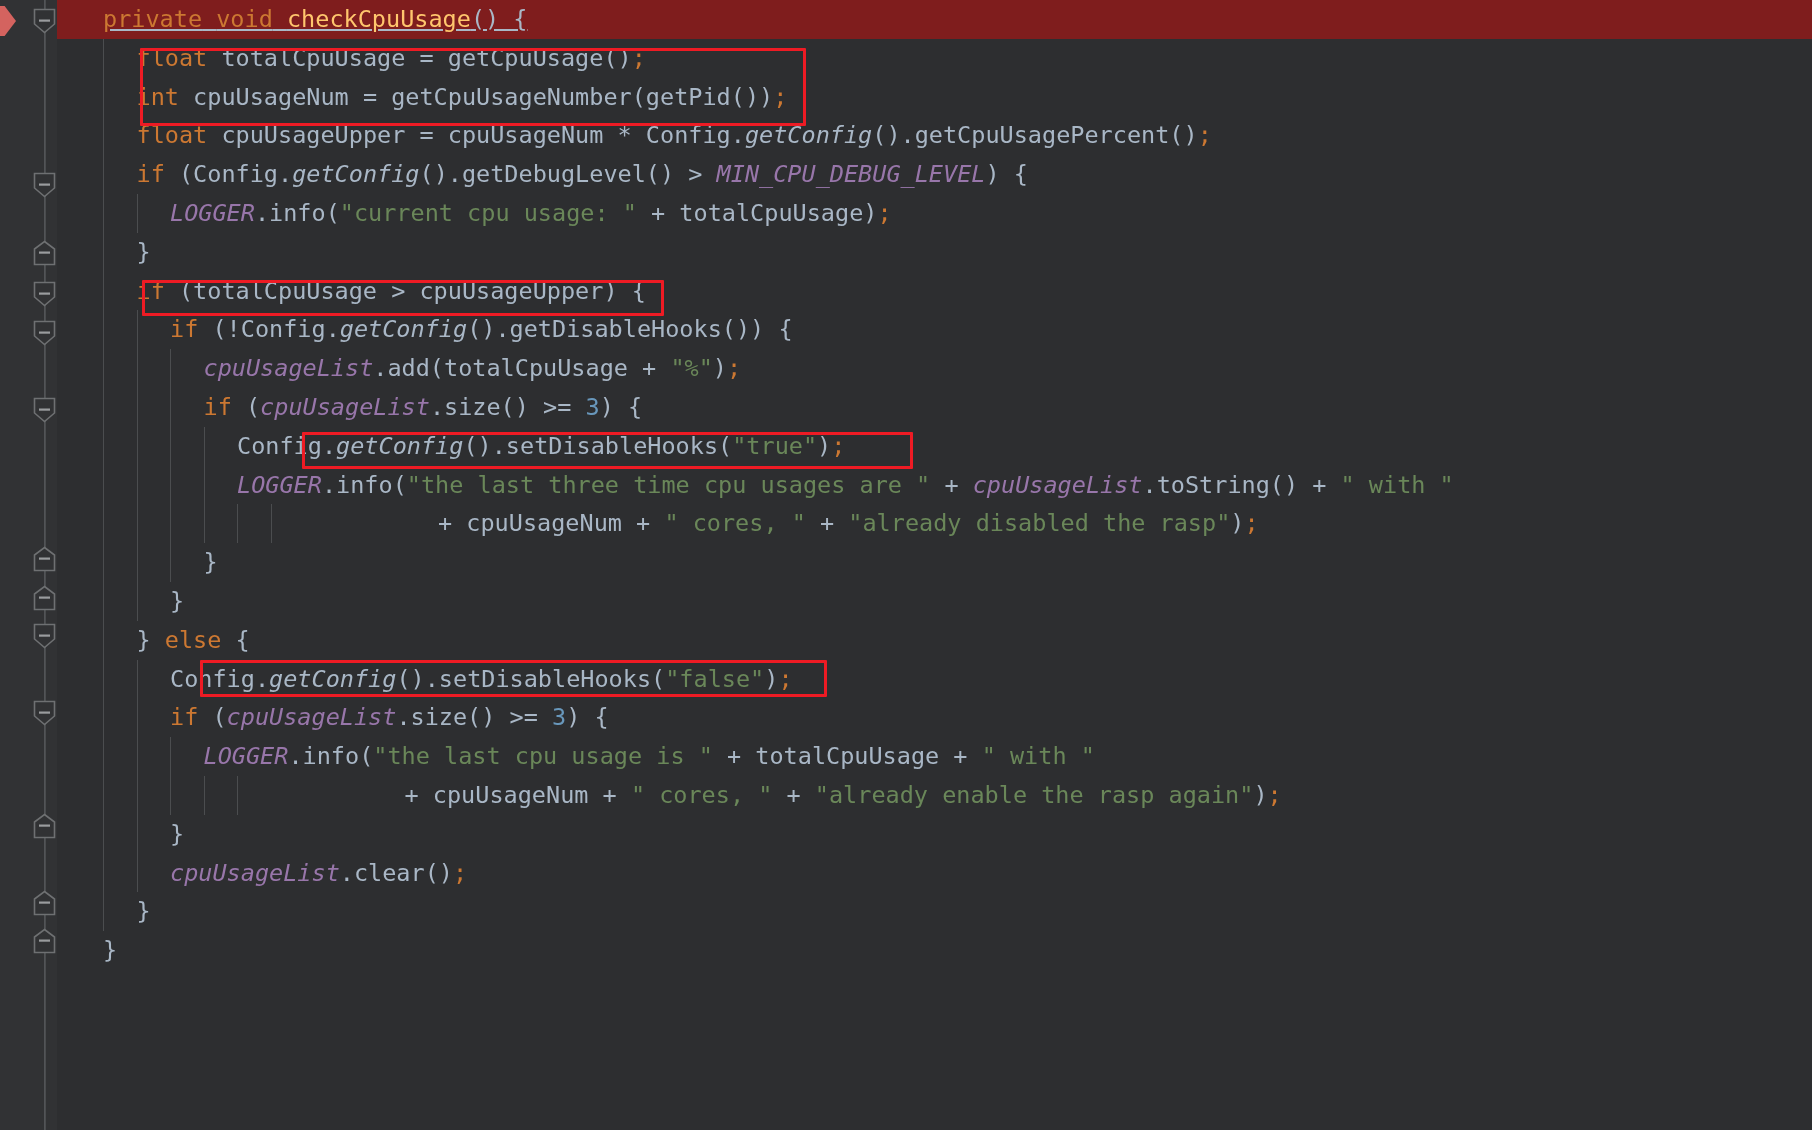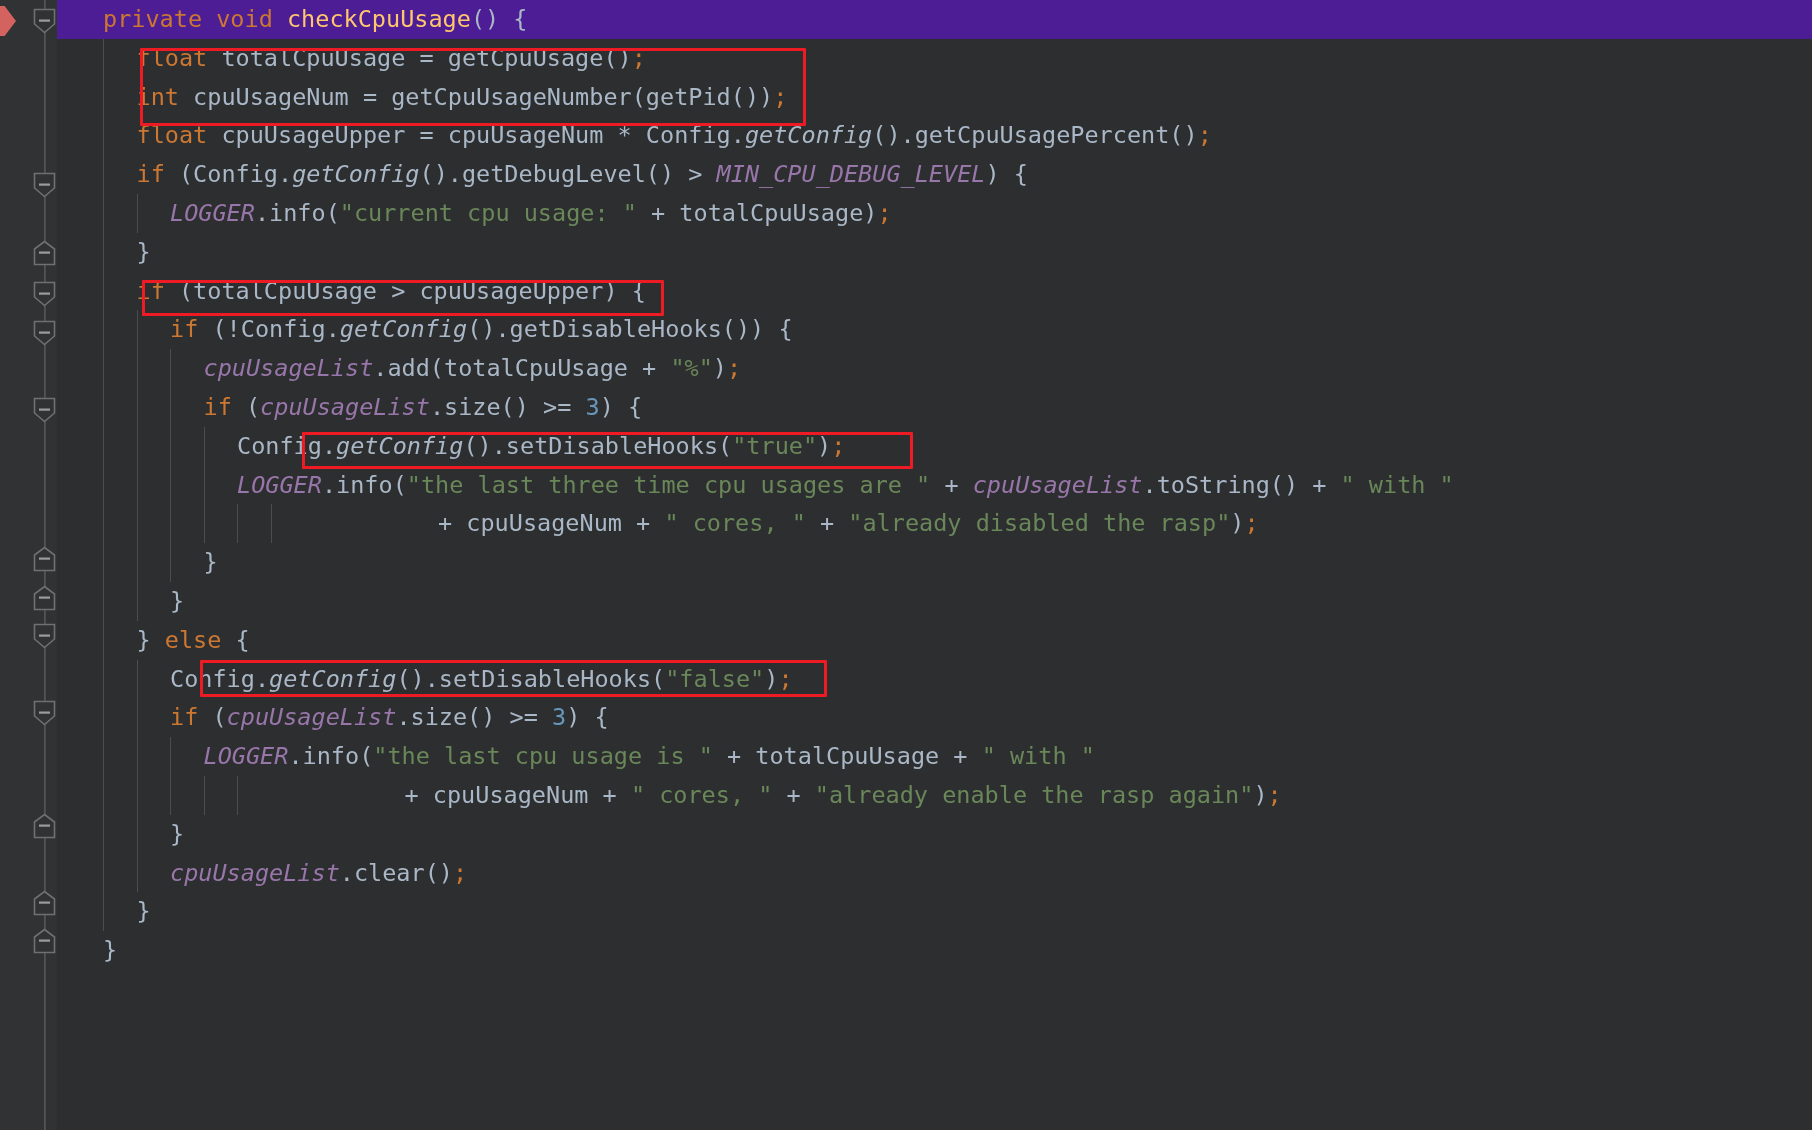--- a/index.html
+++ b/index.html
@@ -34,21 +34,21 @@
   .code{
     position:absolute;left:57px;top:0;right:0;top:0;height:1130px;
     font-size:23.5px;
     line-height:38.8px;
     white-space:pre;
   }
   .line{
     position:relative;height:38.8px;padding-left:46px;
     color:#a9b7c6;
   }
-  .line.hl{background:#4c1d95;}
+  .line.hl{background:#7f1d1d;text-decoration:underline;}
   .line.hl-full{
     position:absolute;left:0;right:0;height:38.8px;background:#3c2526;
   }
 
   
   .iguide{
     position:absolute;top:0;width:1px;height:38.8px;background:#4b4d4f;
   }
 
   

